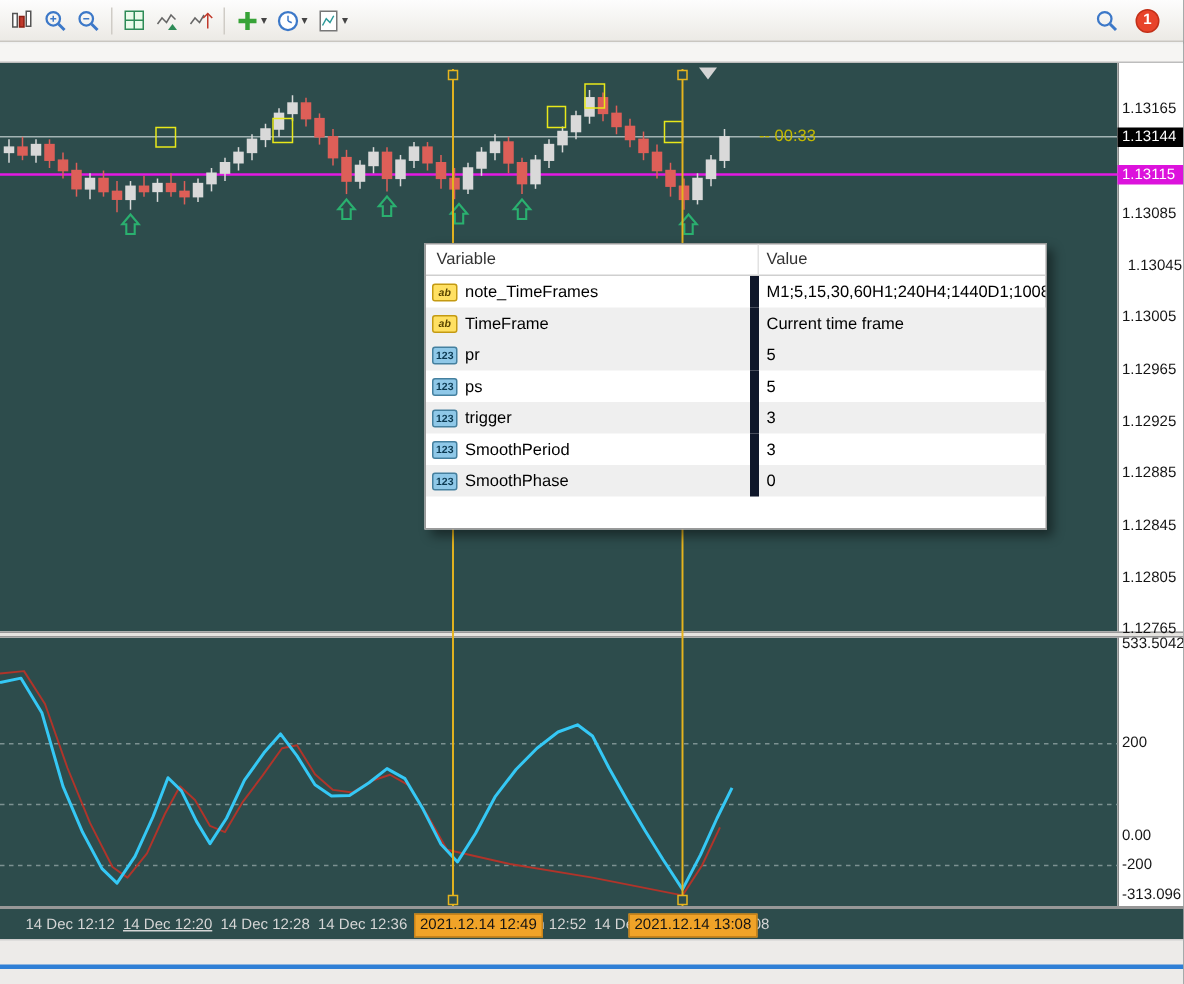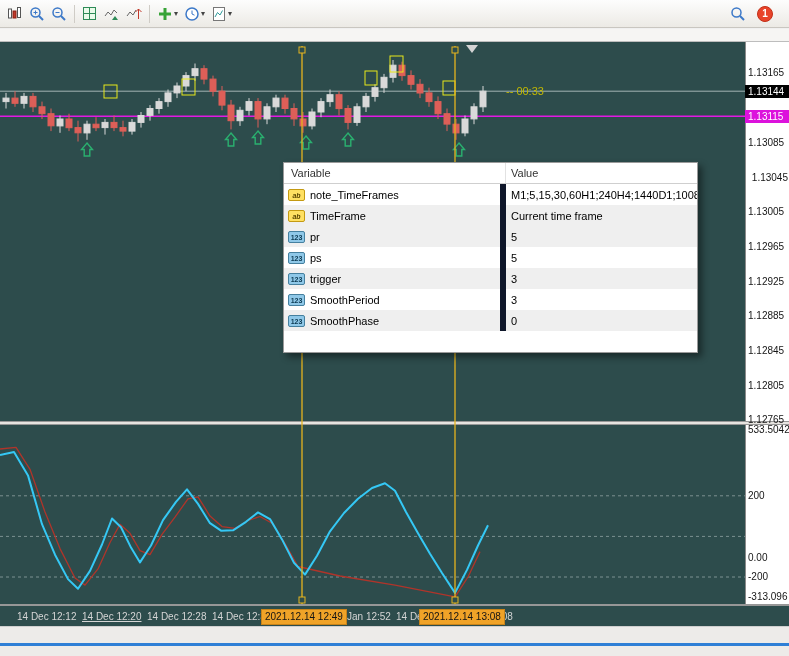--- a/index.html
+++ b/index.html
@@ -305,21 +305,21 @@
   <div class="badge mag" style="top: 110px;">1.13115</div>
   <div class="countdown">-- 00:33</div>
   <div id="time-labels">
       <span class="time-label" style="left: 17px;">14 Dec 12:12</span>
       <span class="time-label" style="left: 82px; text-decoration: underline;">14 Dec 12:20</span>
       <span class="time-label" style="left: 147px;">14 Dec 12:28</span>
       <span class="time-label" style="left: 212px;">14 Dec 12:36</span>
       <span class="time-label" style="left: 347px;">Jan 12:52</span>
       <span class="time-label" style="left: 396px;">14 De</span>
       <span class="time-label" style="left: 499px;">:08</span>
-      <span class="time-badge" style="left: 261px;">2021.12.14 12:49</span>
+      <span class="time-badge" style="left: 276px;">2021.12.14 12:49</span>
       <span class="time-badge" style="left: 419px;">2021.12.14 13:08</span>
     </div>
 
   <div class="popup">
     <div class="phead">
       <div class="c1">Variable</div>
       <div class="c2">Value</div>
     </div>
     <div id="popup-rows">
         <div class="prow">

